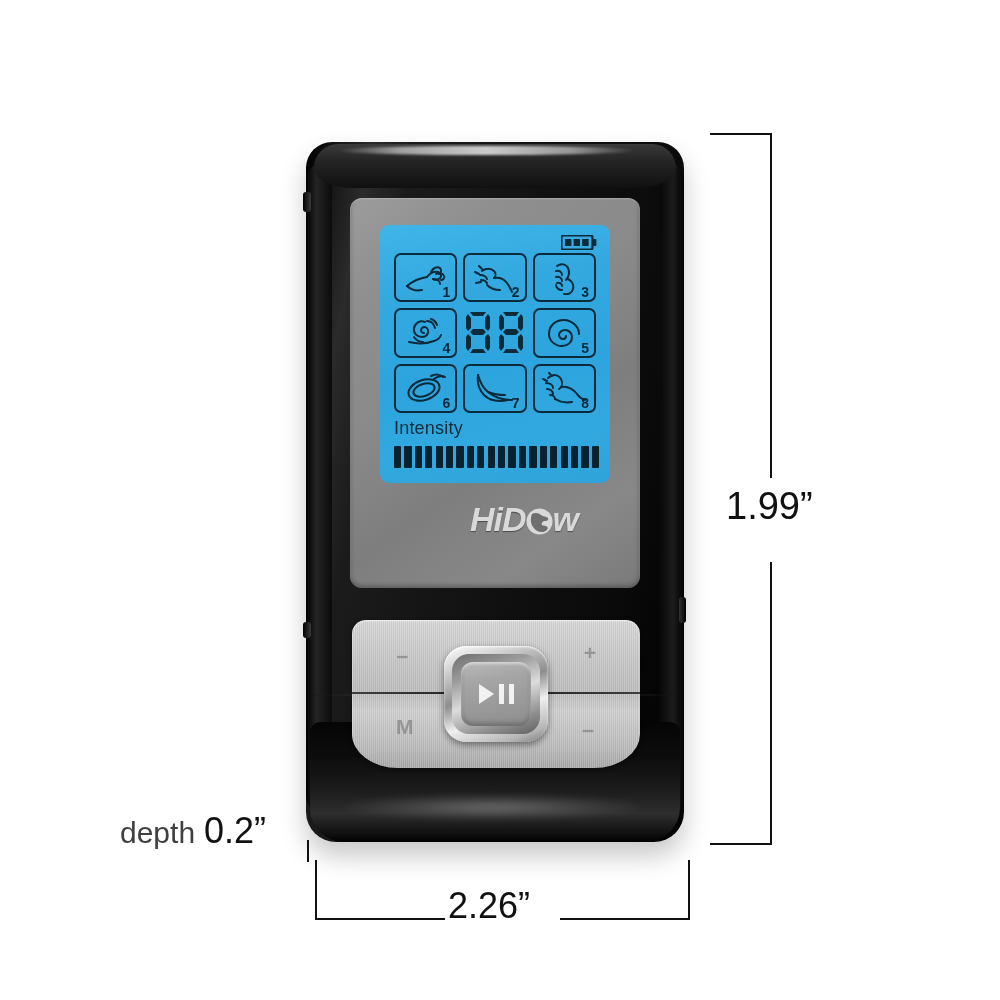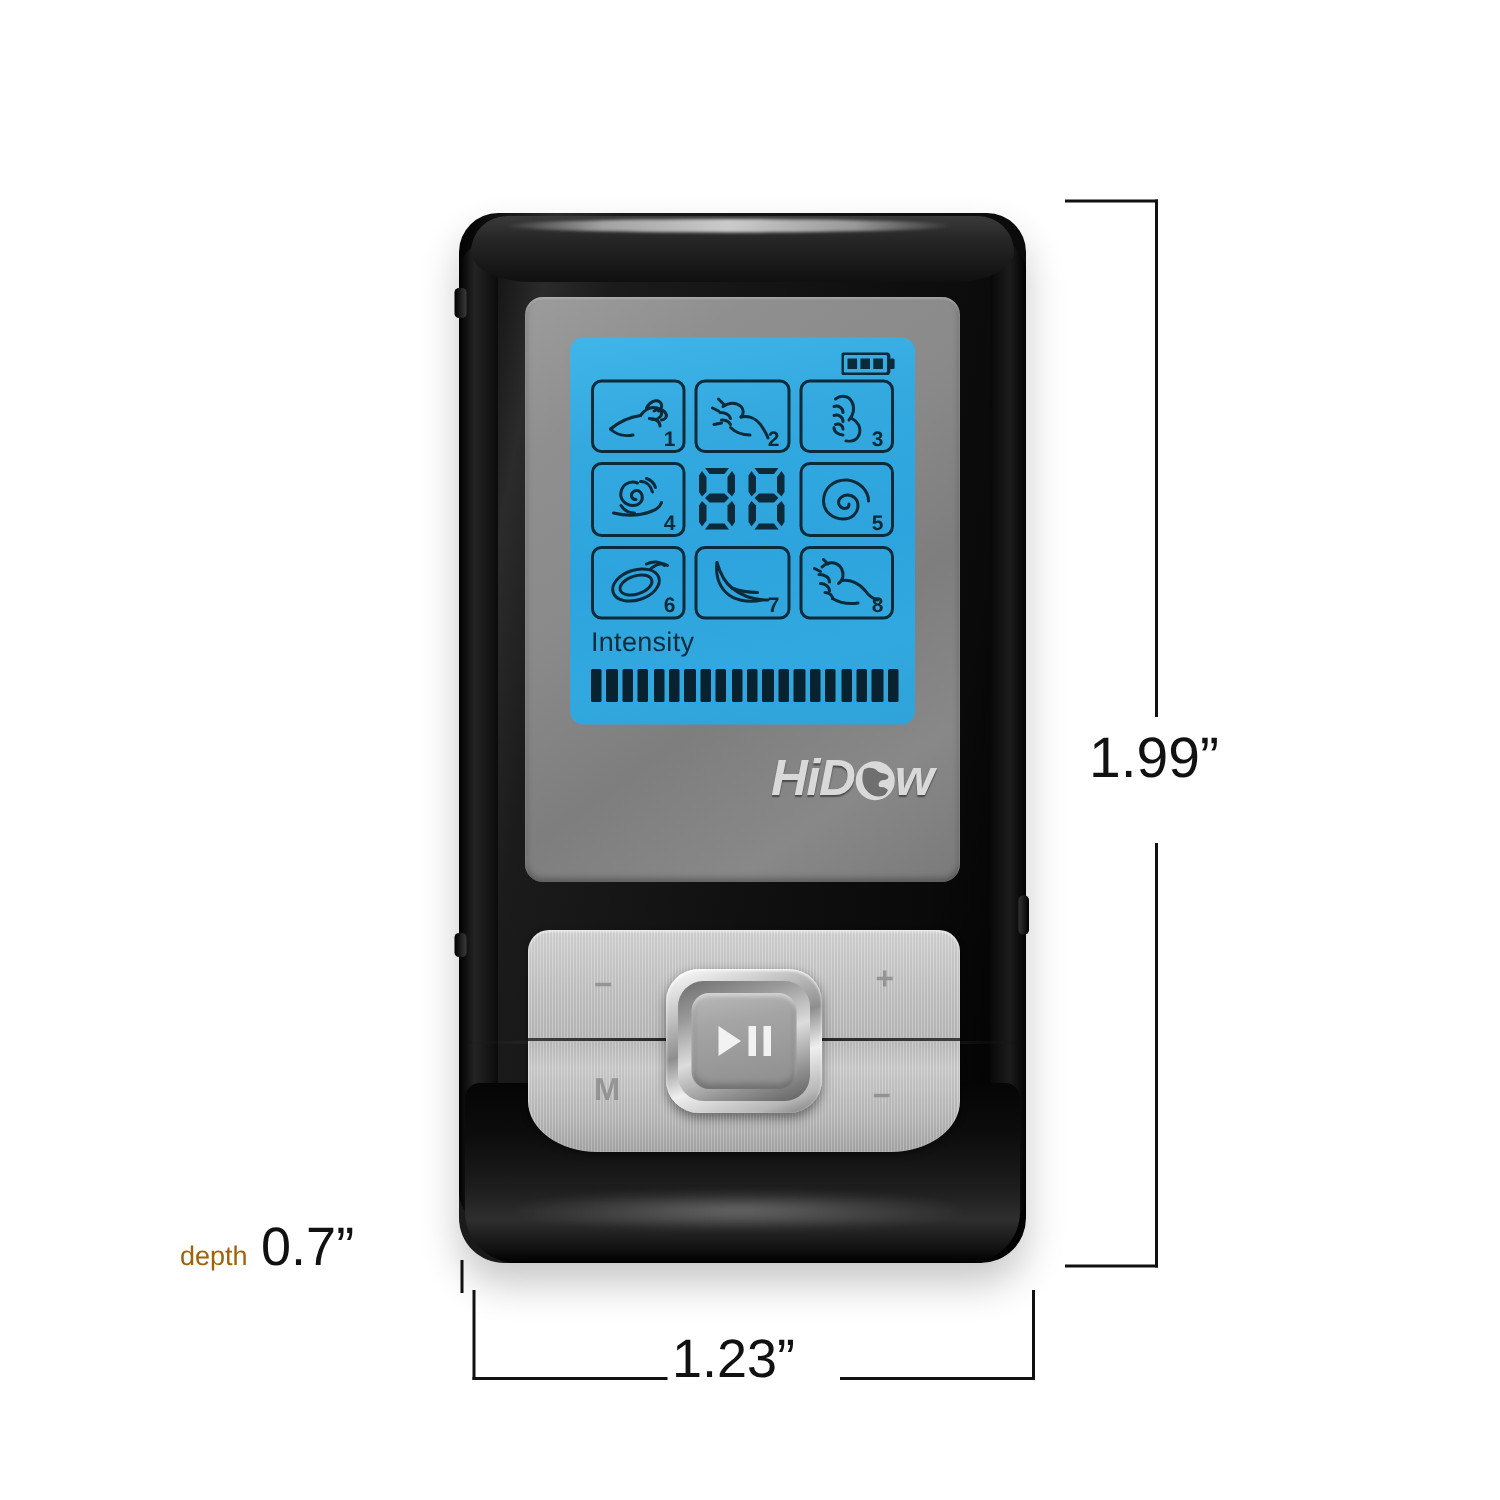--- a/index.html
+++ b/index.html
@@ -118,21 +118,21 @@
   }
   .intensity-bars{
     position:absolute;left:14px;top:221px;width:205px;height:22px;
     display:flex;gap:3.2px;align-items:stretch;
   }
   .intensity-bars i{flex:1;background:#08222f;border-radius:1px;display:block;}
 
   
   .brand{
     position:absolute;left:0;top:300px;width:348px;height:42px;
-    display:flex;align-items:center;justify-content:center;padding-left:44px;
+    display:flex;align-items:center;justify-content:center;
   }
   .brand-text{
     font-family:"Liberation Sans",sans-serif;
     font-weight:bold;font-style:italic;font-size:34px;letter-spacing:-1px;
     color:#d9d9d9;text-shadow:0 1px 1px rgba(0,0,0,.45);
     display:flex;align-items:center;
   }
   .globe{
     position:relative;display:inline-block;width:29px;height:29px;margin:0 -1px;
     vertical-align:middle;
@@ -188,21 +188,21 @@
   
   .dim-line{position:absolute;background:#111;}
   .dim-label{
     position:absolute;color:#111;
     font-family:"Liberation Sans",sans-serif;
     white-space:nowrap;
   }
   .dim-height-label{font-size:38px;left:726px;top:485px;letter-spacing:0px;}
   .dim-width-label{font-size:36px;left:448px;top:885px;}
   .dim-depth-wrap{position:absolute;left:120px;top:810px;display:flex;align-items:baseline;gap:9px;}
-  .dim-depth-word{font-size:18px;color:#a16207;font-family:"Liberation Sans",sans-serif;}
+  .dim-depth-word{font-size:30px;color:#404040;font-family:"Liberation Sans",sans-serif;}
   .dim-depth-val{font-size:36px;color:#111;font-family:"Liberation Sans",sans-serif;}
 </style>
 </head>
 <body>
 
 <div class="stage">
 
   <div class="device">
 
     <div class="body-shell"></div>
@@ -434,21 +434,21 @@
   <div class="dim-line" style="left:770px;top:133px;width:2px;height:345px;"></div>
   <div class="dim-line" style="left:770px;top:562px;width:2px;height:283px;"></div>
   <div class="dim-line" style="left:710px;top:133px;width:62px;height:2px;"></div>
   <div class="dim-line" style="left:710px;top:843px;width:62px;height:2px;"></div>
   <div class="dim-label dim-height-label">1.99”</div>
 
   <div class="dim-line" style="left:315px;top:860px;width:2px;height:60px;"></div>
   <div class="dim-line" style="left:688px;top:860px;width:2px;height:60px;"></div>
   <div class="dim-line" style="left:315px;top:918px;width:130px;height:2px;"></div>
   <div class="dim-line" style="left:560px;top:918px;width:130px;height:2px;"></div>
-  <div class="dim-label dim-width-label">1.23”</div>
+  <div class="dim-label dim-width-label">2.26”</div>
 
   <div class="dim-line" style="left:307px;top:840px;width:2px;height:22px;"></div>
   <div class="dim-depth-wrap">
     <span class="dim-depth-word">depth</span>
-    <span class="dim-depth-val">0.7”</span>
+    <span class="dim-depth-val">0.2”</span>
   </div>
 
 </div>
 
 </body></html>

